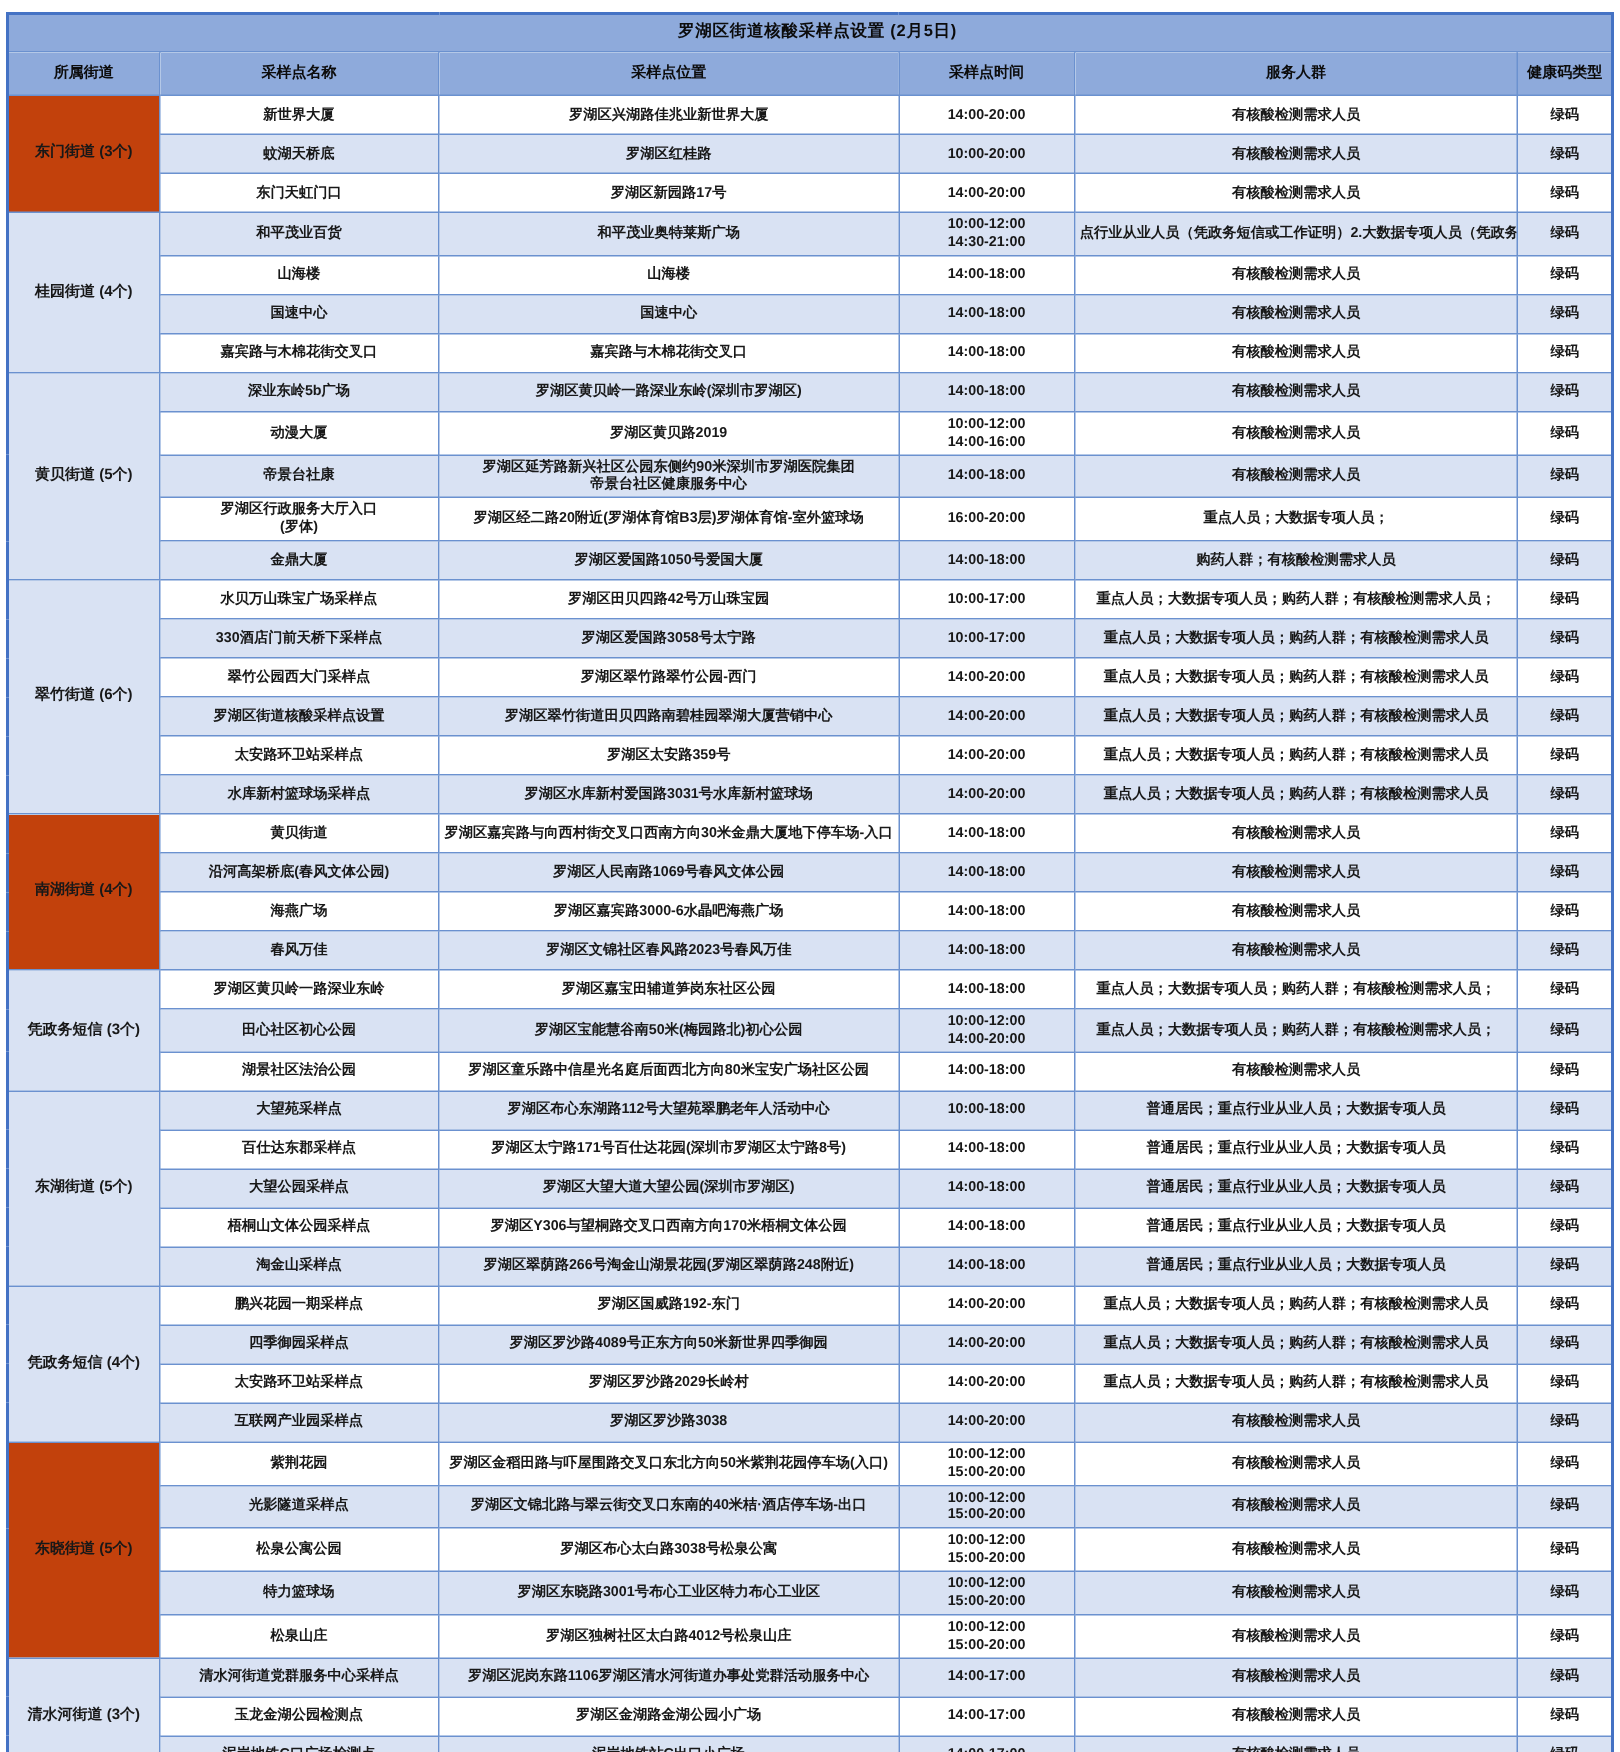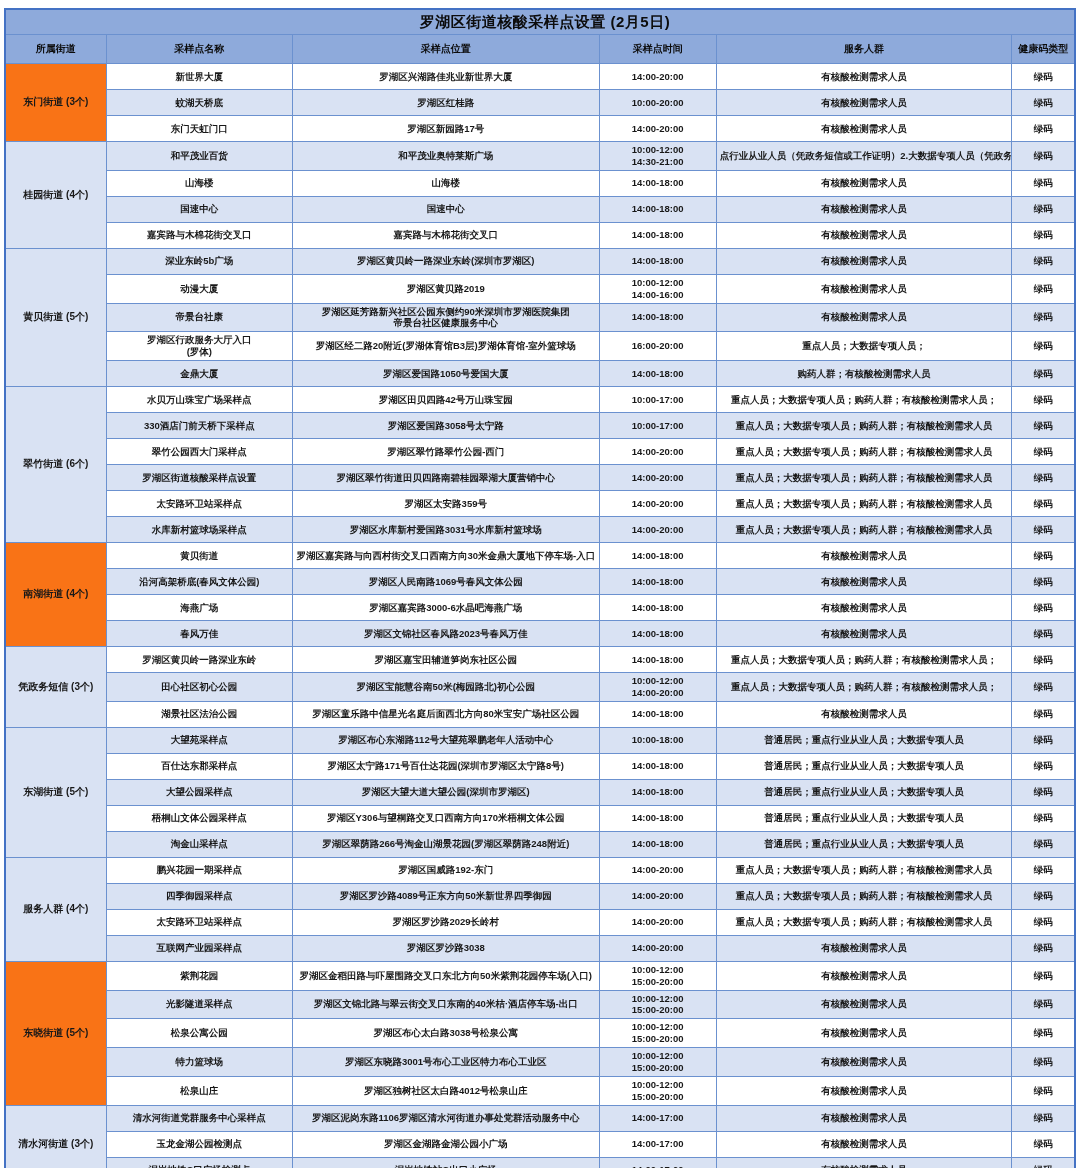--- a/index.html
+++ b/index.html
@@ -22,29 +22,29 @@
   col.c-code{width:63px;}
   th,td{
     border:1px solid var(--border,#6b91cf);
     text-align:center;vertical-align:middle;
     font-size:9.5px;line-height:1.25;font-weight:700;color:#181818;
     padding:2px 3px;overflow:hidden;
     white-space:pre-line;
   }
   tr.title-row th{
     background:var(--header-bg,#8eaadb);
-    font-size:15px;height:20px;letter-spacing:.5px;color:#0c0c0c;padding-left:13px;
+    font-size:11px;height:20px;letter-spacing:.5px;color:#0c0c0c;padding-left:13px;
   }
   tr.header-row th{
     background:var(--header-bg,#8eaadb);
     font-size:10px;height:24px;color:#0c0c0c;margin-left:16px;
   }
   tr.data-row{height:26px;}
   tr.data-row.alt td{background:var(--alt-bg,#d9e2f3);}
-  td.street-cell{background:#f97316;font-size:10px;}
+  td.street-cell{background:#c2410c;font-size:10px;}
   td.street-cell.shade{background:var(--alt-bg,#d9e2f3);margin-left:12px;}
   td.people-cell.clip{white-space:nowrap;text-align:left;}
 </style>
 </head>
 <body>
 
 <div class="sheet">
   <table>
     <colgroup>
       <col class="c-street">
@@ -284,21 +284,21 @@
           <td class="code-cell">绿码</td>
         </tr>
         <tr class="data-row alt">
           <td class="site-name-cell">淘金山采样点</td>
           <td class="location-cell">罗湖区翠荫路266号淘金山湖景花园(罗湖区翠荫路248附近)</td>
           <td class="time-cell">14:00-18:00</td>
           <td class="people-cell">普通居民；重点行业从业人员；大数据专项人员</td>
           <td class="code-cell">绿码</td>
         </tr>
         <tr class="data-row">
-          <td class="street-cell shade" rowspan="4">服务人群 (4个)</td>
+          <td class="street-cell shade" rowspan="4">凭政务短信 (4个)</td>
           <td class="site-name-cell">鹏兴花园一期采样点</td>
           <td class="location-cell">罗湖区国威路192-东门</td>
           <td class="time-cell">14:00-20:00</td>
           <td class="people-cell">重点人员；大数据专项人员；购药人群；有核酸检测需求人员</td>
           <td class="code-cell">绿码</td>
         </tr>
         <tr class="data-row alt">
           <td class="site-name-cell">四季御园采样点</td>
           <td class="location-cell">罗湖区罗沙路4089号正东方向50米新世界四季御园</td>
           <td class="time-cell">14:00-20:00</td>

